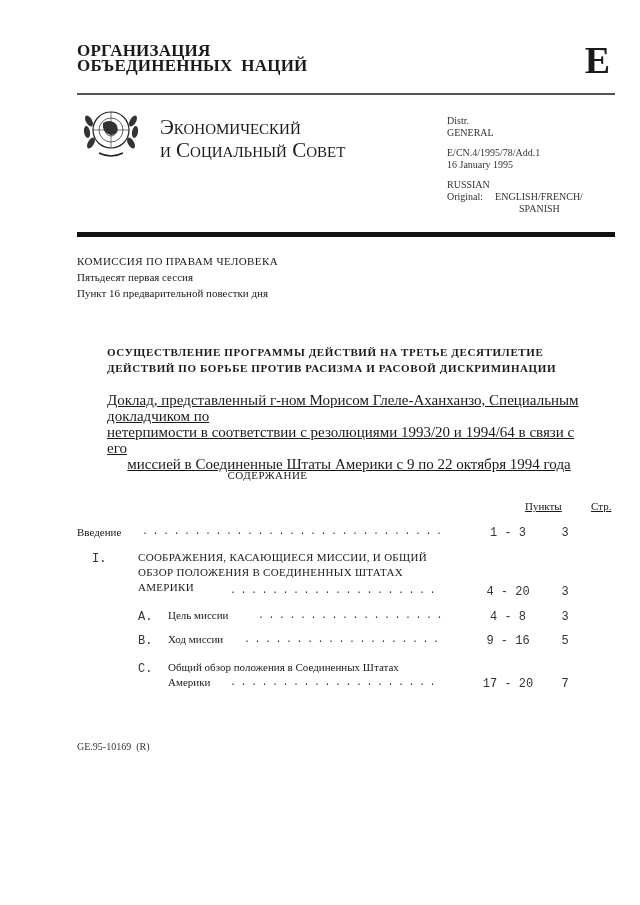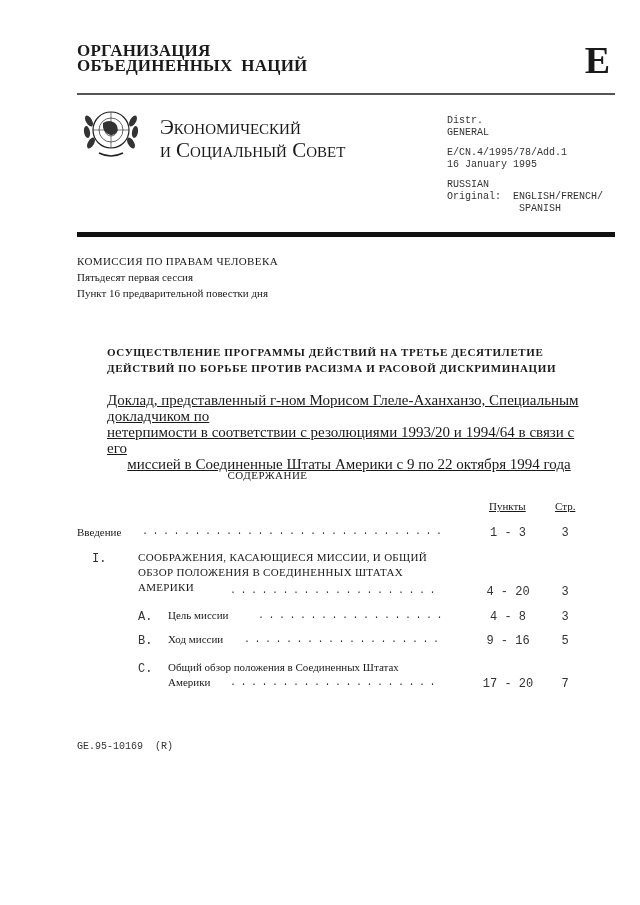--- a/index.html
+++ b/index.html
@@ -5,30 +5,30 @@
     html, body { margin:0; padding:0; background:#ffffff; }
     body { width:640px; height:905px; position:relative; overflow:hidden; color:#1a1a1a;
            font-family:"Liberation Serif", serif; }
     .abs { position:absolute; }
     .org { left:77px; top:43px; font-weight:bold; font-size:17px; line-height:15px; letter-spacing:0.2px; }
     .letter { right:30px; top:40px; font-weight:bold; font-size:38px; line-height:40px; }
     .rule-thin { left:77px; width:538px; top:93px; height:2px; background:#555; }
     .rule-thick { left:77px; width:538px; top:232px; height:5px; background:#111; }
     .emblem { left:79px; top:103px; width:64px; height:58px; }
     .council { left:160px; top:116px; font-size:21px; line-height:23px; font-variant:small-caps; }
-    .mono { font-family:Liberation Mono, monospace; font-size:10px; line-height:12px; color:#333; }
+    .mono { font-family:Liberation Serif, serif; font-size:10px; line-height:12px; color:#333; }
     .meta { left:447px; top:115px; }
     .meta div { white-space:pre; }
     .gap { height:8px; }
     .commission { left:77px; top:253px; font-size:11px; line-height:16px; }
     .title { left:107px; top:344px; font-weight:bold; font-size:11px; line-height:16px; letter-spacing:0.6px; }
     .report { left:107px; top:392px; width:484px; font-size:15px; line-height:16px; text-decoration:underline; }
     .report .c { text-align:center; }
     .contents-h { left:0; width:535px; top:469px; text-align:center; font-size:11px; letter-spacing:0.5px; }
-    .colh { top:500px; font-size:11px; text-decoration:underline; }
+    .colh { top:500px; font-size:11px; text-decoration:underline;margin-left:36px; }
     .toc { font-size:11px; line-height:15px; }
     .dots { font-family:"Liberation Mono", monospace; font-size:10px; letter-spacing:4.5px; color:#333; white-space:nowrap; overflow:hidden; }
     .num { font-family:"Liberation Mono", monospace; font-size:12px; color:#333; text-align:center; }
     .footer { left:77px; top:741px; }
   </style>
 </head>
 <body>
 
 <div class="abs org">
   <div>ОРГАНИЗАЦИЯ</div>

